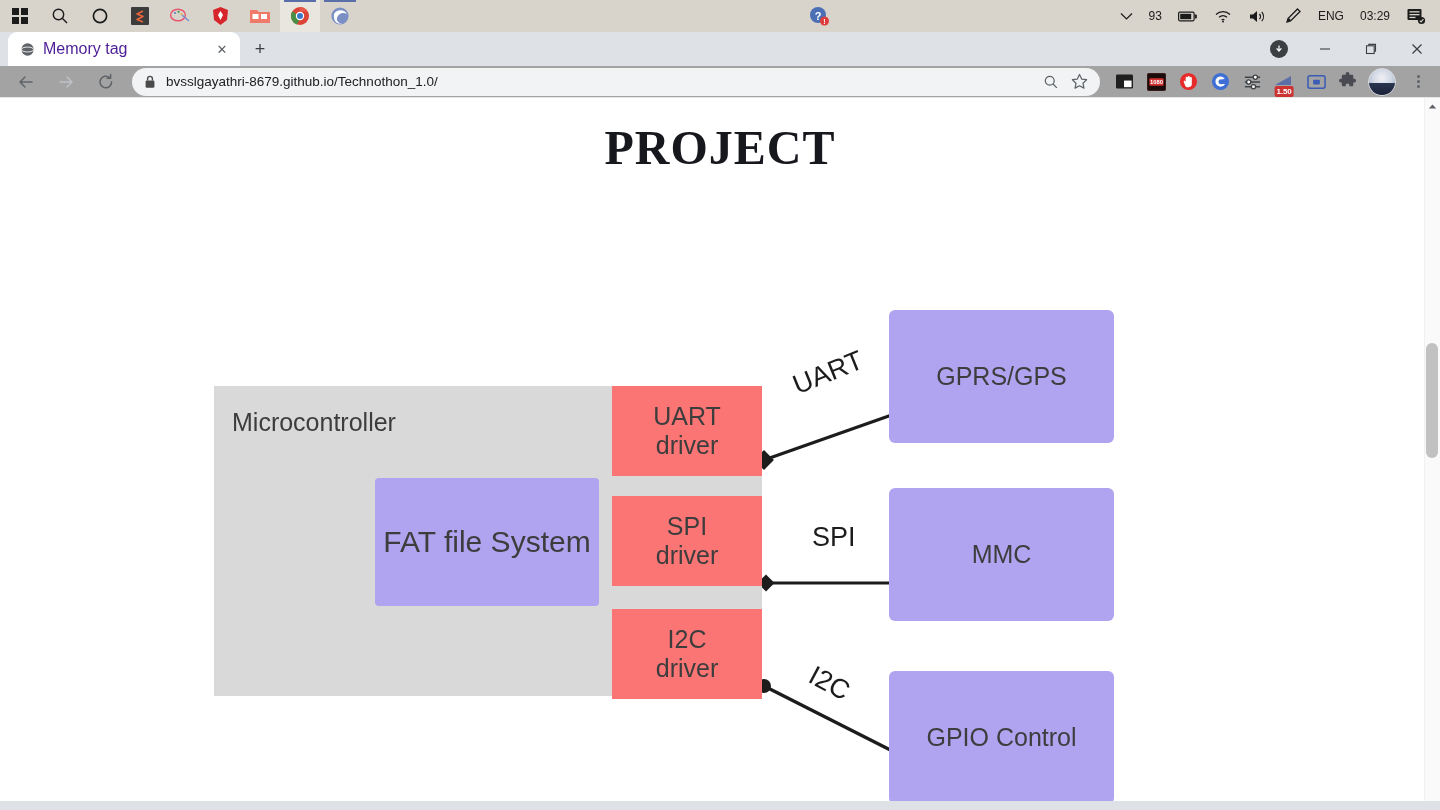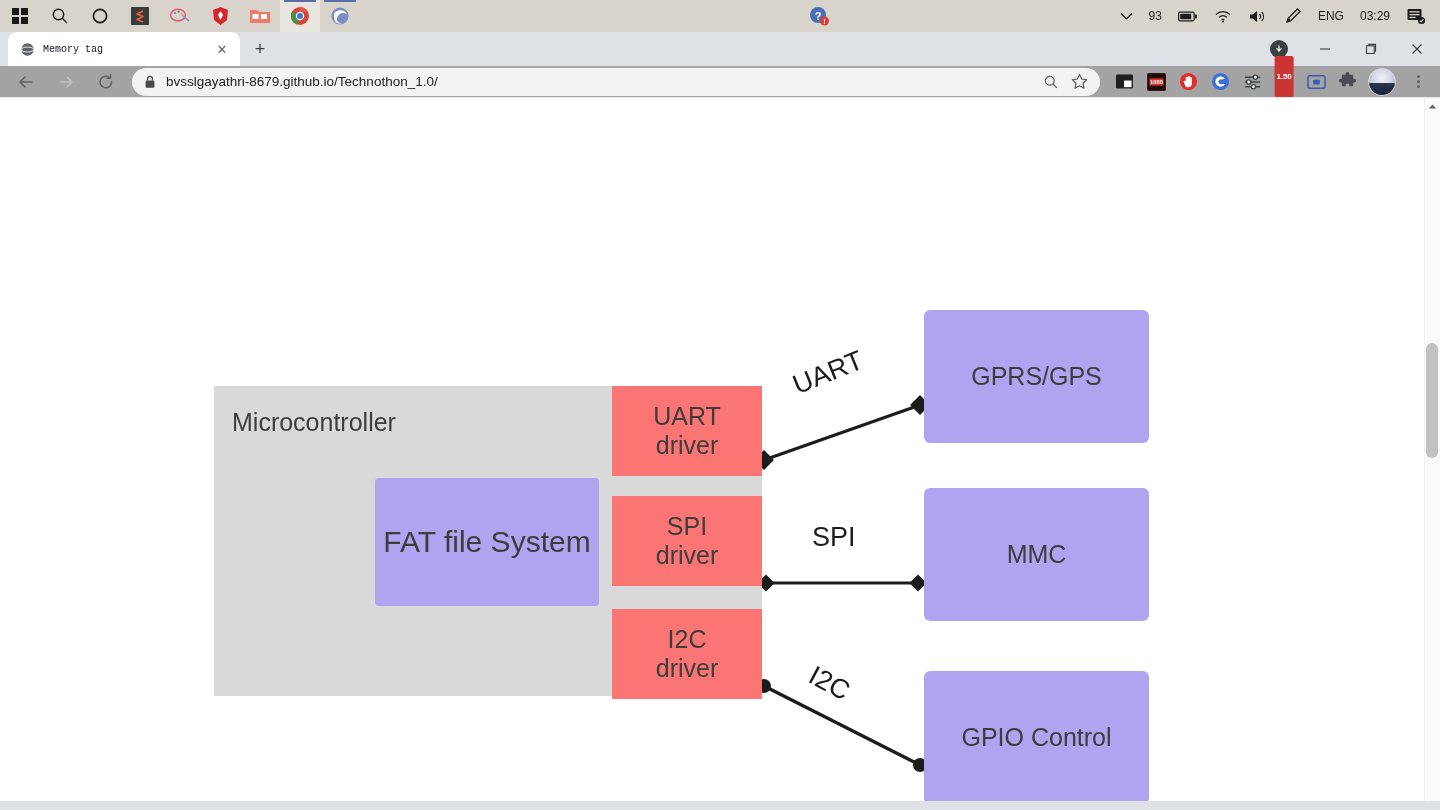--- a/index.html
+++ b/index.html
@@ -74,23 +74,23 @@
     width: 232px; height: 34px;
     background: #ffffff;
     border-radius: 9px 9px 0 0;
     display: flex; align-items: center;
     padding: 0 10px 0 12px;
     box-sizing: border-box;
     gap: 8px;
   }
   .tab-title {
     flex: 1;
-    font-size: 10px;
-    color: #0f172a;
-    white-space: nowrap; overflow: hidden; text-overflow: ellipsis; font-family: Liberation Mono, monospace;
+    font-size: 16px;
+    color: #4c1d95;
+    white-space: nowrap; overflow: hidden; text-overflow: ellipsis;
   }
   .tab-close {
     width: 16px; height: 16px; border-radius: 50%;
     display: flex; align-items: center; justify-content: center;
     font-size: 13px; color: #5f6368; line-height: 1;
   }
   #newtab {
     width: 28px; height: 28px; margin-left: 6px; margin-bottom: 3px;
     display: flex; align-items: center; justify-content: center;
     font-size: 18px; color: #3c4043; border-radius: 50%;
@@ -154,21 +154,21 @@
   }
   .ext-icon {
     width: 28px; height: 28px; margin: 0 2px;
     display: flex; align-items: center; justify-content: center;
     position: relative;
     flex: 0 0 auto;
   }
   .ext-badge {
     position: absolute; bottom: -1px; left: 50%; transform: translateX(-50%);
     background: #cc3333; color: #fff; font-size: 8px; line-height: 9px;
-    padding: 16px 2px; border-radius: 2px; font-weight: bold;
+    padding: 1px 2px; border-radius: 2px; font-weight: bold;
     letter-spacing: -0.2px;
   }
   #avatar {
     width: 26px; height: 26px; border-radius: 50%;
     margin: 0 4px;
     background: radial-gradient(circle at 50% 35%, #f0f0f4 0%, #cfd6e4 45%, #7f8aa3 100%);
     overflow: hidden; position: relative;
     border: 1px solid #dadce0;
   }
   #avatar::after {
@@ -234,21 +234,21 @@
     left: 612px;
     width: 150px; height: 90px;
     background: #fb7575;
     font-size: 25px;
     flex-direction: column;
   }
   .node-drv.uart { top: 288px; }
   .node-drv.spi  { top: 398px; }
   .node-drv.i2c  { top: 511px; }
   .node-per {
-    left: 924px;
+    left: 889px;
     width: 225px; height: 133px;
     background: #b0a4f0;
     border-radius: 6px;
     font-size: 25px;
   }
   .node-per.gprs { top: 212px; }
   .node-per.mmc  { top: 390px; }
   .node-per.gpio { top: 573px; }
 
   #edges { position: absolute; left: 0; top: 0; width: 1420px; height: 703px; }
@@ -578,20 +578,21 @@
 
     <div id="menu-dots">
       <span></span>
         <span></span>
         <span></span>
     </div>
   </div>
 
   <div id="page">
 
+    <div id="page-title">PROJECT</div>
 
     <div id="diagram">
 
       <svg id="edges" viewBox="0 0 1420 703">
 
         <line x1="764" y1="362" x2="920" y2="307" stroke="#1c1c1c" stroke-width="3.2"></line>
         <rect x="757" y="355" width="14" height="14" transform="rotate(45 764 362)" fill="#1c1c1c"></rect>
         <rect x="913" y="300" width="14" height="14" transform="rotate(45 920 307)" fill="#1c1c1c"></rect>
 
         <line x1="766" y1="485" x2="918" y2="485" stroke="#1c1c1c" stroke-width="3.2"></line>

